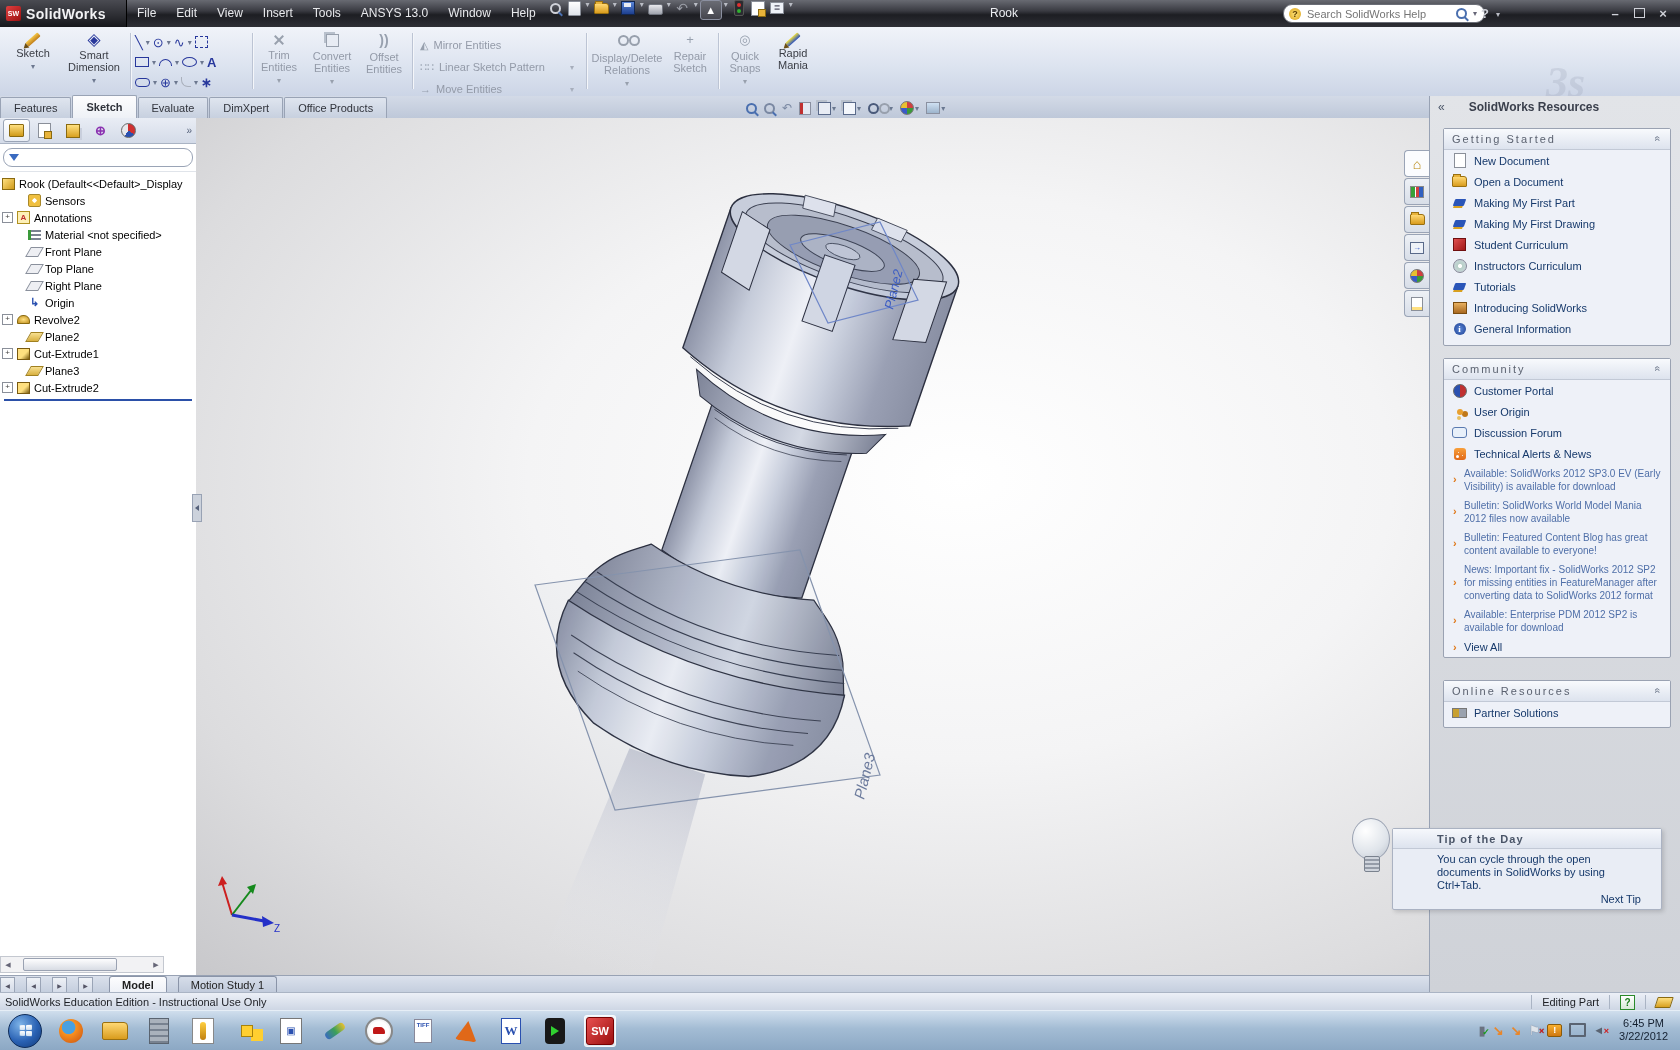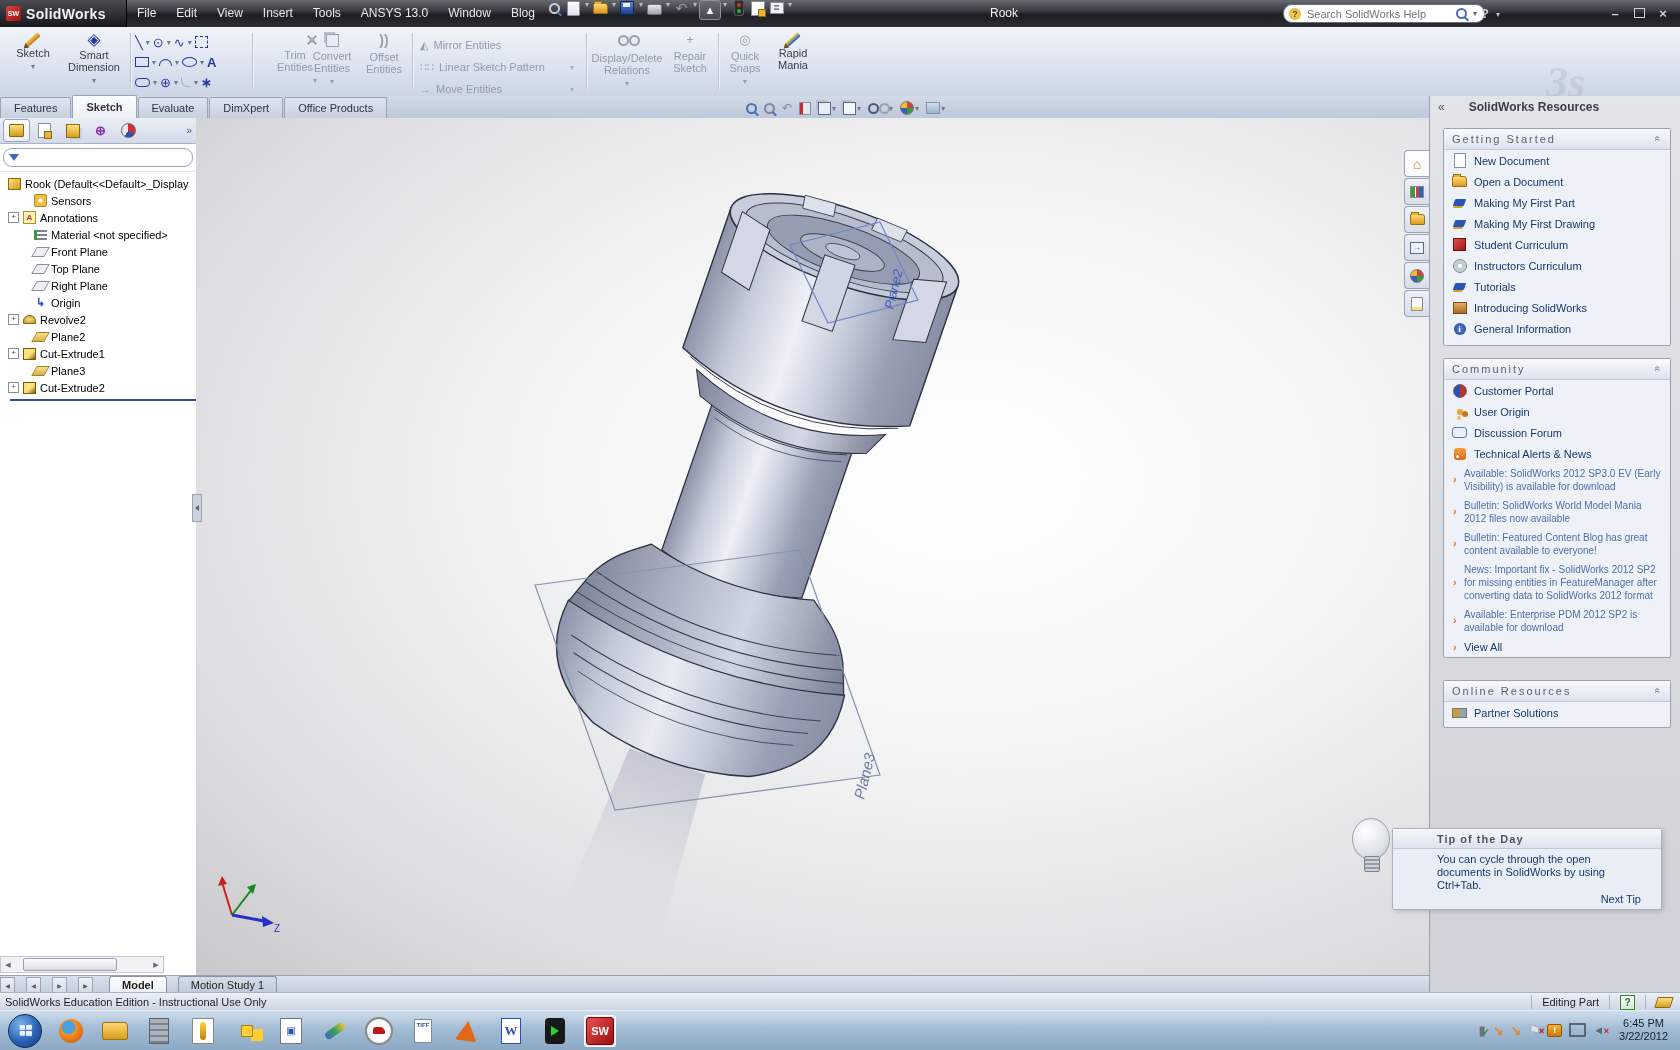--- a/index.html
+++ b/index.html
@@ -99,21 +99,21 @@
   .lt2:after{content:"";position:absolute;right:-2px;bottom:-2px;width:6px;height:6px;background:#e8b33a;border:1px solid #8a6a10;}
   .lt3{width:12px;height:12px;background:linear-gradient(#ffe080,#d8a020);border:1px solid #8a6a10;box-shadow:3px 3px 0 -1px #c9cfdd;}
   .lt4{color:#8a30b0;font-size:13px;font-weight:bold;}
   .lt5{width:13px;height:13px;border-radius:50%;background:conic-gradient(#d03030 0 35%,#2a50b0 35% 60%,#e8e8ec 60%);border:1px solid #666;}
   #lp-more{margin-left:auto;margin-right:4px;color:#55617a;font-size:10px;}
   #lp-filter{height:23px;display:flex;align-items:center;padding:2px 3px;border-bottom:1px solid #e0e4ea;}
   #filterbox{flex:1;height:17px;border:1px solid #9aa4b6;border-radius:9px;background:#fff;
     display:flex;align-items:center;padding:0 5px;gap:4px;}
   .funnel{width:0;height:0;border-left:5px solid transparent;border-right:5px solid transparent;border-top:7px solid #3a6ac0;}
   #filterbox input{border:none;outline:none;flex:1;font-size:10px;background:transparent;font-family:"Liberation Sans",sans-serif;}
-  #tree{padding:3px 0 0 2px;font-size:11px;color:#000;margin-left:6px;}
+  #tree{padding:3px 0 0 2px;font-size:11px;color:#000;}
   .trow{height:17px;display:flex;align-items:center;gap:4px;white-space:nowrap;}
   .ind{margin-left:13px;}
   .exp{width:9px;height:9px;border:1px solid #8a8f99;background:#fff;font-size:8px;line-height:7px;
     text-align:center;color:#444;flex:none;}
   .noexp{width:9px;flex:none;}
   .ticon{width:13px;height:12px;flex:none;display:inline-flex;align-items:center;justify-content:center;}
   .ti-part{width:12px;height:10px;background:linear-gradient(135deg,#ffe080,#cf9a1a);border:1px solid #8a6a10;}
   .ti-sens{width:11px;height:11px;background:radial-gradient(#fff 25%,#f0c040 30%);border:1px solid #a8882a;border-radius:2px;}
   .ti-ann{width:11px;height:11px;background:#fdf0b8;border:1px solid #b09020;color:#c03030;
     font-size:8px;font-weight:bold;text-align:center;line-height:11px;}
@@ -252,21 +252,21 @@
     <span class="swcube">SW</span>
     <span id="logotext">SolidWorks</span>
   </div>
   <span class="menu">File</span>
   <span class="menu">Edit</span>
   <span class="menu">View</span>
   <span class="menu">Insert</span>
   <span class="menu">Tools</span>
   <span class="menu">ANSYS 13.0</span>
   <span class="menu">Window</span>
-  <span class="menu">Blog</span>
+  <span class="menu">Help</span>
   <span class="tbtn">
       <span class="mag" style="border-color:#cfd1d8"></span>
     </span>
   <span class="tbtn">
       <span class="pg"></span>
     </span>
   <span class="car">▾</span>
   <span class="tbtn">
       <span class="fld"></span>
     </span>
@@ -351,21 +351,21 @@
       <span class="carb">▾</span>
       <span class="g-ic">⊕</span>
       <span class="carb">▾</span>
       <span class="ifil"></span>
       <span class="carb">▾</span>
       <span class="g-ic" style="font-weight:bold;">∗</span>
     </div>
   </div>
   <div class="rsep" style="left:252px;"></div>
 
-  <div class="rbig rdis" style="left:272px;width:46px;align-items:flex-end;">
+  <div class="rbig rdis" style="left:256px;width:46px;">
     <span class="ix" style="margin-top:4px;"></span>
     <span class="rlbl">Trim Entities</span>
     <span class="carb gray">▾</span>
   </div>
   <div class="rbig rdis" style="left:306px;width:52px;">
     <span class="icube" style="margin-top:4px;"></span>
     <span class="rlbl">Convert Entities</span>
     <span class="carb gray">▾</span>
   </div>
   <div class="rbig rdis" style="left:362px;width:44px;">

